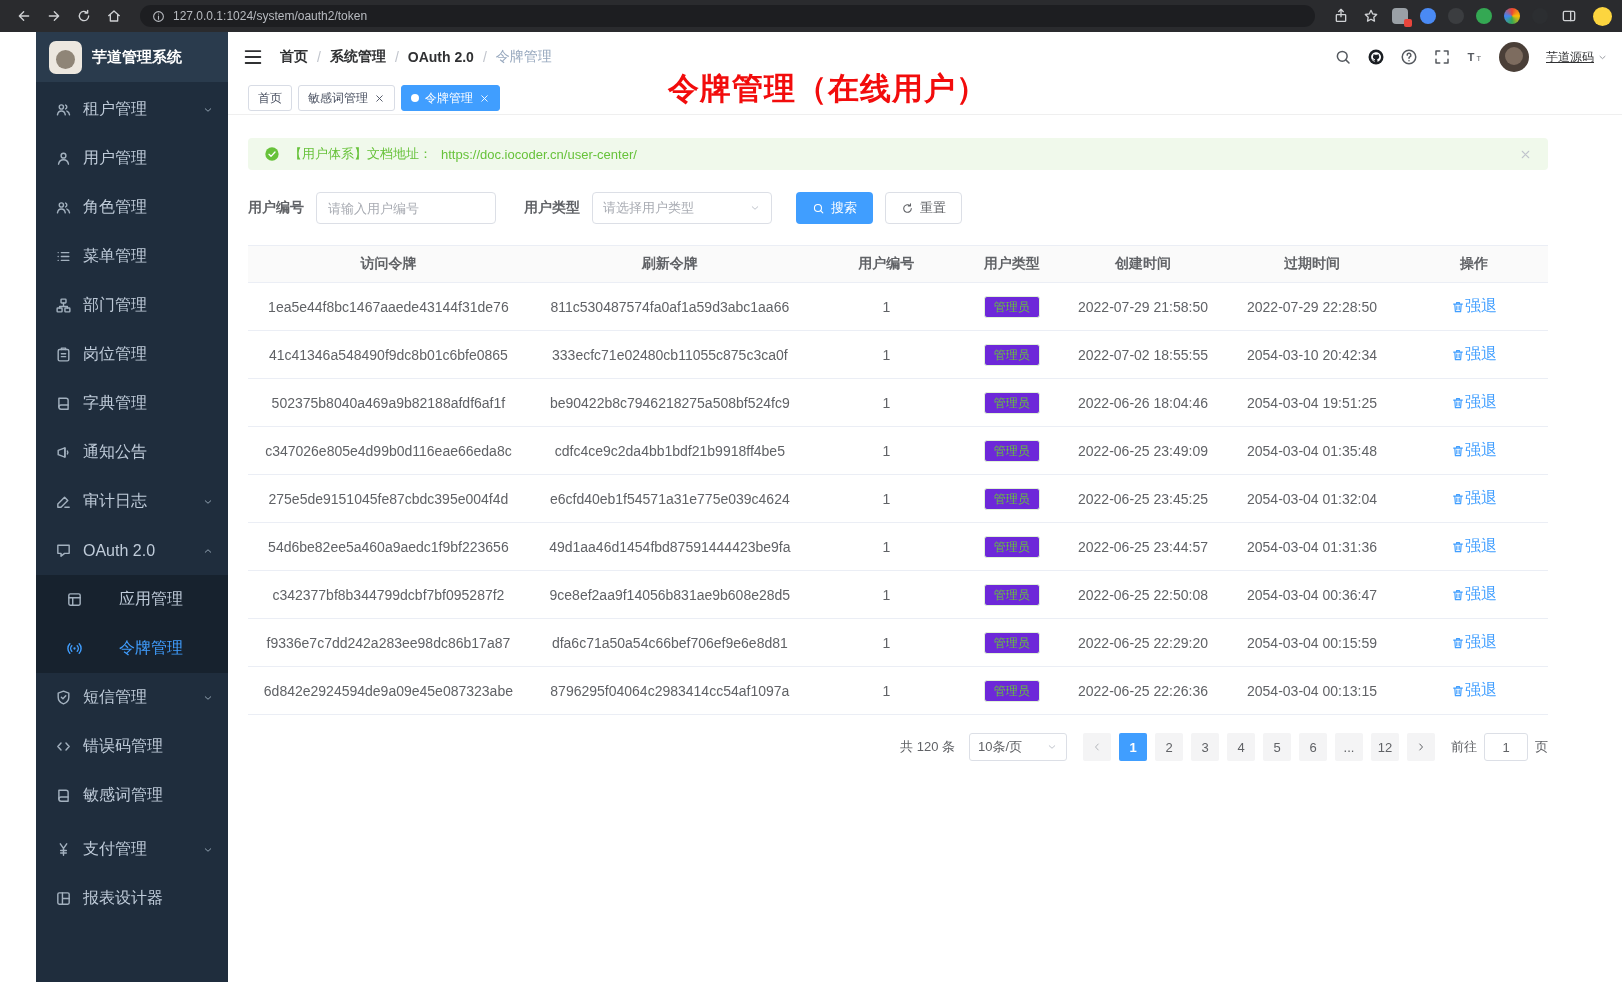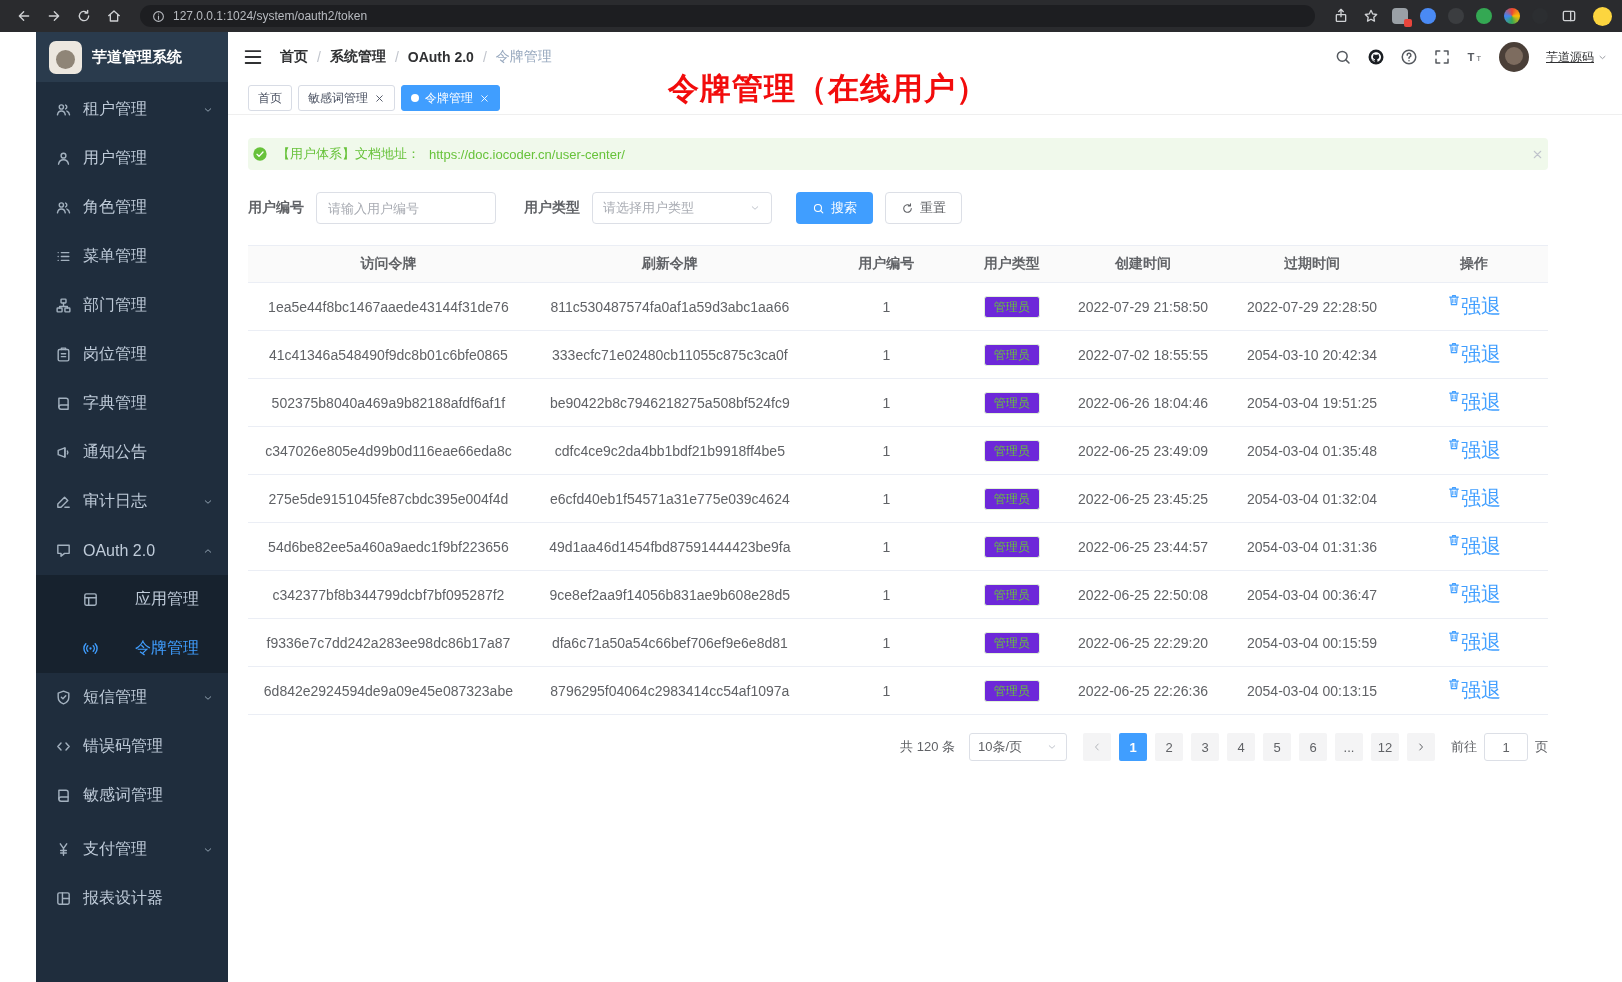--- a/index.html
+++ b/index.html
@@ -26,21 +26,21 @@
 .logo{height:50px;background:#2a3b4d;display:flex;align-items:center;gap:10px;padding:0 13px;flex:none;}
 .logo-img{width:33px;height:33px;border-radius:7px;background:#ece7df;position:relative;overflow:hidden;flex:none;}
 .logo-img::after{content:"";position:absolute;left:7px;top:9px;width:19px;height:19px;border-radius:50%;background:#8f8577;}
 .logo-title{color:#fff;font-size:15px;font-weight:700;white-space:nowrap;}
 .menu{flex:1;padding-top:3px;overflow:hidden;}
 .menu-item{height:49px;display:flex;align-items:center;gap:11px;padding:0 14px 0 19px;color:#bfcbd9;font-size:16px;cursor:pointer;}
 .menu-item .mi{width:17px;height:17px;color:#a3b1bf;flex:none;}
 .mi-label{flex:1;white-space:nowrap;}
 .chev{width:12px;height:12px;color:#8fa0af;flex:none;}
 .submenu{background:#17222e;}
-.submenu .menu-item{padding-left:46px;gap:36px;}
+.submenu .menu-item{padding-left:30px;gap:36px;}
 .menu-item.active{color:#409eff;}
 .menu-item.active .mi{color:#409eff;}
 .menu-item.divtop{margin-top:5px;}
 
 
 .main-col{flex:1;display:flex;flex-direction:column;min-width:0;background:#fff;}
 .topbar{height:50px;display:flex;align-items:center;padding:0 14px;flex:none;}
 .fold{width:22px;height:22px;color:#303133;cursor:pointer;flex:none;}
 .breadcrumb{display:flex;align-items:center;gap:9px;font-size:14px;margin-left:16px;}
 .bc-item{color:#303133;font-weight:600;cursor:pointer;white-space:nowrap;}
@@ -57,42 +57,42 @@
 
 .tags-bar{height:33px;display:flex;align-items:center;gap:6px;padding:0 20px;border-bottom:1px solid #efefef;flex:none;}
 .tag-tab{height:26px;display:inline-flex;align-items:center;gap:6px;padding:0 9px;border:1px solid #d8dce5;background:#fff;color:#495060;font-size:12px;cursor:pointer;border-radius:3px;white-space:nowrap;}
 .tag-tab .dot{width:8px;height:8px;border-radius:50%;background:#fff;display:none;flex:none;}
 .tag-tab .x{width:11px;height:11px;}
 .tag-tab.active{background:#409eff;border-color:#409eff;color:#fff;}
 .tag-tab.active .dot{display:block;}
 
 
 .content{flex:1;padding:23px 74px 20px 20px;overflow:auto;}
-.alert{height:32px;background:#f0f9eb;border-radius:4px;display:flex;align-items:center;gap:9px;padding:0 4px;}
+.alert{height:32px;background:#f0f9eb;border-radius:4px;display:flex;align-items:center;gap:9px;padding:0 16px;}
 .alert-icon{width:16px;height:16px;flex:none;}
 .alert-text{font-size:13px;color:#67c23a;}
 .alert-link{font-size:13px;color:#67c23a;text-decoration:none;cursor:pointer;}
 .alert-close{margin-left:auto;color:#c0c4cc;cursor:pointer;width:13px;height:13px;}
 .filters{display:flex;align-items:center;margin-top:22px;font-size:14px;}
 .f-label{font-weight:700;color:#606266;margin-right:12px;white-space:nowrap;}
 .f-input{width:180px;height:32px;border:1px solid #dcdfe6;border-radius:4px;padding:0 11px;font-size:13px;color:#606266;outline:none;background:#fff;margin-right:28px;font-family:inherit;}
 .f-input::placeholder{color:#a8abb2;}
 .f-select{width:180px;height:32px;border:1px solid #dcdfe6;border-radius:4px;padding:0 10px;display:flex;align-items:center;justify-content:space-between;color:#a8abb2;font-size:13px;background:#fff;cursor:pointer;margin-right:24px;}
 .chev2{width:12px;height:12px;color:#c0c4cc;flex:none;}
 .btn{height:32px;display:inline-flex;align-items:center;gap:6px;padding:0 15px;border-radius:4px;font-size:13px;cursor:pointer;border:1px solid transparent;white-space:nowrap;font-family:inherit;}
 .btn svg{width:13px;height:13px;}
 .btn-primary{background:#409eff;color:#fff;}
 .btn-plain{background:#fff;border-color:#dcdfe6;color:#606266;margin-left:12px;}
 
 
 .tbl{width:100%;border-collapse:collapse;margin-top:21px;table-layout:fixed;}
 .tbl th{height:37px;font-size:14px;font-weight:700;color:#606266;background:#fafafa;border-top:1px solid #ebeef5;border-bottom:1px solid #ebeef5;text-align:center;white-space:nowrap;}
 .tbl td{height:48px;font-size:14px;color:#606266;text-align:center;border-bottom:1px solid #ebeef5;white-space:nowrap;overflow:hidden;}
 .tag-success{display:inline-block;height:22px;line-height:20px;padding:0 9px;background:#6d28d9;border:1px solid #e1f3d8;color:#67c23a;font-size:12px;border-radius:3px;}
-.action-link{display:inline-flex;align-items:flex-start;color:#409eff;font-size:20px;cursor:pointer;}
+.action-link{display:inline-flex;align-items:center;color:#409eff;font-size:16px;cursor:pointer;}
 .action-link svg{width:14px;height:14px;}
 
 
 .pagination{display:flex;align-items:center;justify-content:flex-end;gap:8px;margin-top:18px;font-size:13px;color:#606266;}
 .pg-total{margin-right:6px;white-space:nowrap;}
 .pg-size{width:98px;height:28px;border:1px solid #dcdfe6;border-radius:3px;display:flex;align-items:center;justify-content:space-between;padding:0 8px;cursor:pointer;background:#fff;margin-right:8px;}
 .pg-btn{min-width:28px;height:28px;border-radius:2px;background:#f4f4f5;color:#606266;display:flex;align-items:center;justify-content:center;font-size:13px;cursor:pointer;padding:0 4px;}
 .pg-btn svg{width:12px;height:12px;}
 .pg-btn.active{background:#409eff;color:#fff;font-weight:700;}
 .pg-btn.prev{color:#b4b7bc;}

